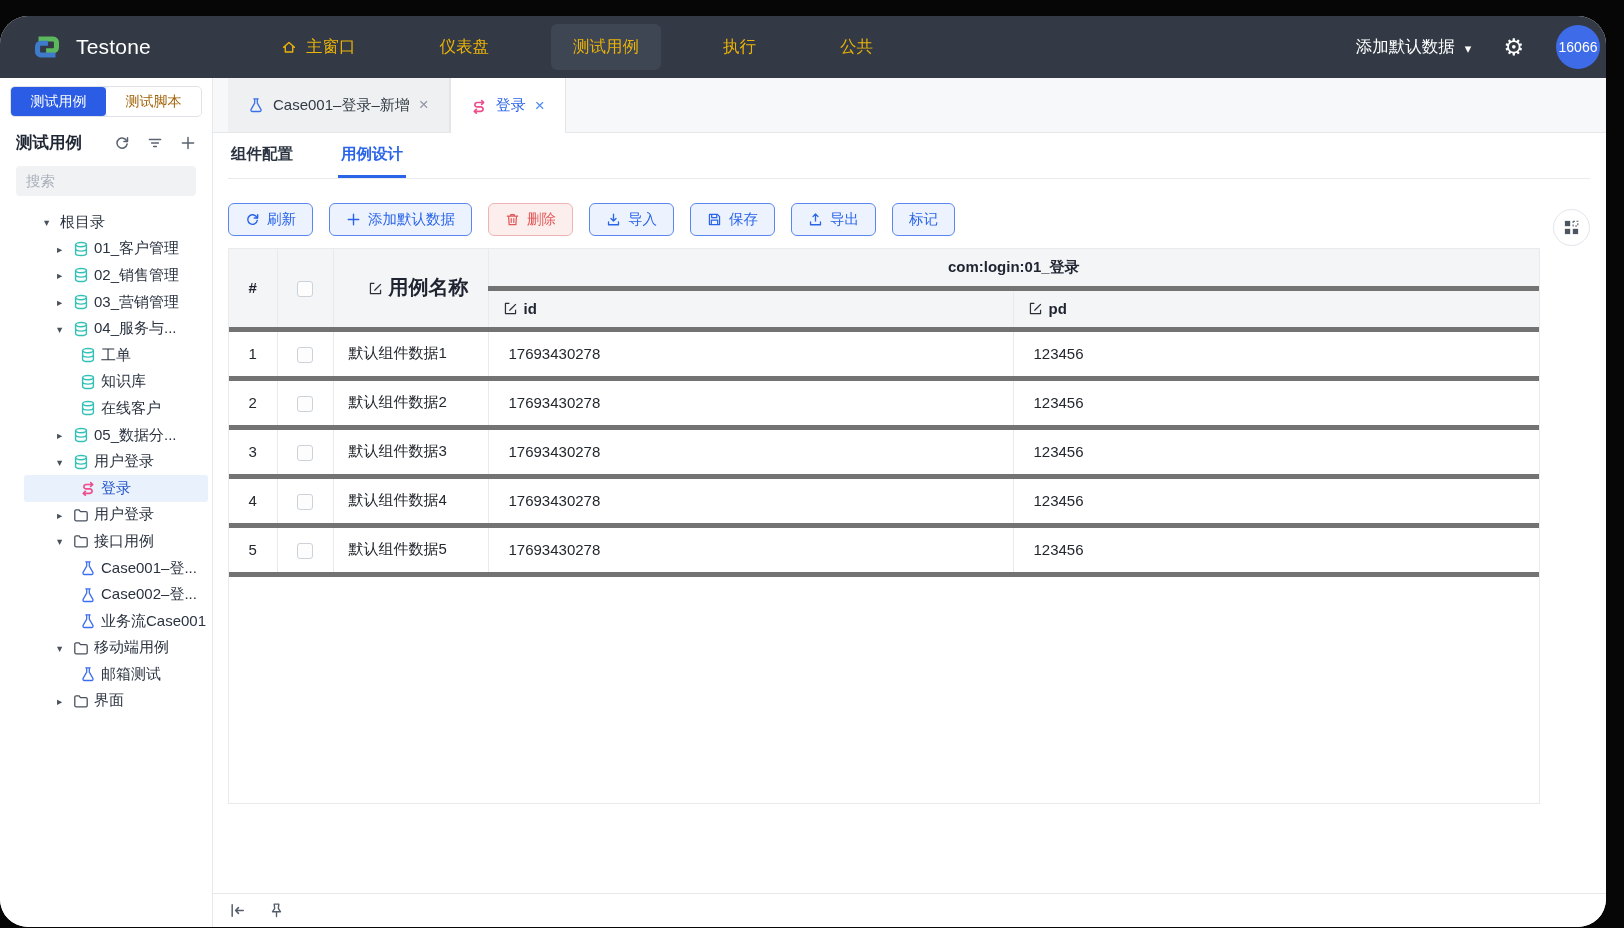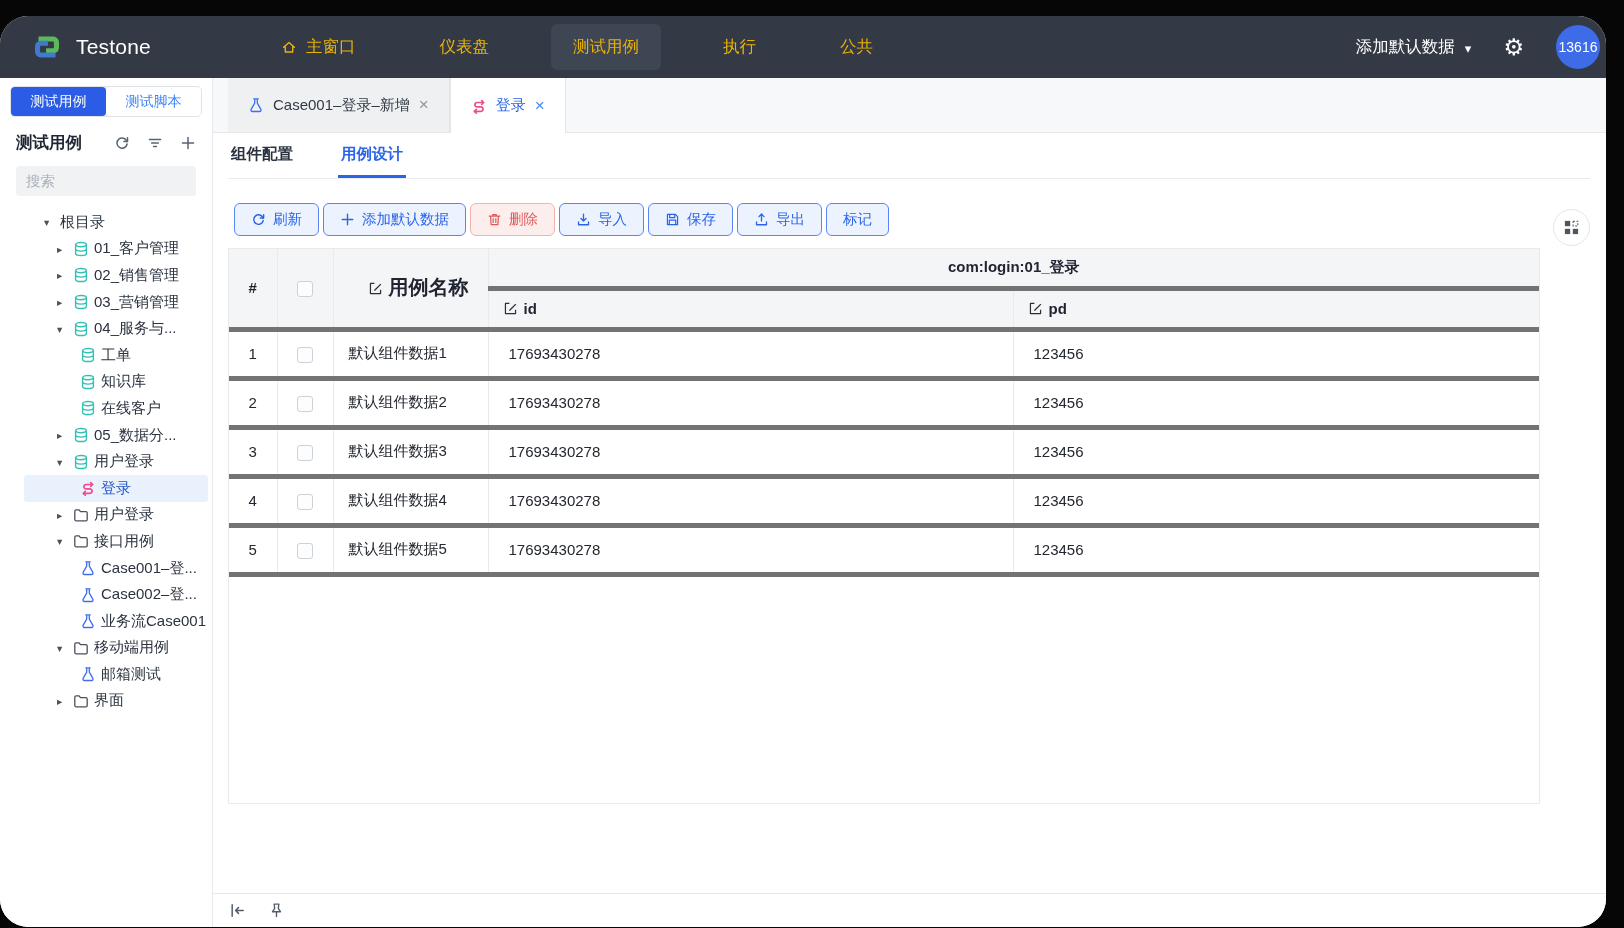--- a/index.html
+++ b/index.html
@@ -19,21 +19,21 @@
   .gear-btn { color:#fff; font-size:23px; line-height:1; cursor:pointer; }
   .gear-btn::before { content:"⚙"; }
   .avatar { width:44px; height:44px; border-radius:50%; background:#3e6be8; color:#fff; font-size:14px; display:flex; align-items:center; justify-content:center; margin-right:-16px; flex:none; }
 
   
   .body-row { flex:1; display:flex; min-height:0; }
 
   
   .sidebar { width:213px; flex:none; border-right:1px solid #e6e8ec; display:flex; flex-direction:column; background:#fff; }
   .seg { margin:8px 10px 0; border:1px solid #dfe2e7; border-radius:5px; display:flex; height:31px; background:#eceef2; }
-  .seg-item { flex:1; display:flex; align-items:center; justify-content:center; font-size:14px; color:#3b82f6; border-radius:4px; cursor:pointer; background:#fff; }
+  .seg-item { flex:1; display:flex; align-items:center; justify-content:center; font-size:14px; color:#a16207; border-radius:4px; cursor:pointer; background:#fff; }
   .seg-item.active { background:#2b5ce5; color:#fff; }
   .panel-head { display:flex; align-items:center; margin:15px 16px 0; }
   .panel-title { font-size:16.5px; font-weight:700; color:#1f2633; }
   .panel-icons { margin-left:auto; display:flex; gap:17px; color:#5a6370; }
   .panel-icons .ic { width:16px; height:16px; cursor:pointer; }
   .search { margin:12px 16px 0; height:30px; background:#f1f2f4; border-radius:4px; display:flex; align-items:center; padding:0 10px; }
   .search input { flex:1; border:none; outline:none; background:transparent; font-size:14.5px; color:#a21caf; font-family:inherit; }
   .search input::placeholder { color:#a9afba; }
   .search .ic { width:15px; height:15px; color:#8a919c; flex:none; }
 
@@ -60,21 +60,21 @@
   .doc-tab .d-ic { width:16px; height:16px; }
   .doc-tab .close::before { content:"×"; font-size:17px; color:#8f96a1; }
   .doc-tab.active { background:#fff; color:#2a64e9; margin-bottom:-1px; border-left:1px solid #e3e5e9; }
   .doc-tab.active .close::before { color:#4a8af4; }
 
   .content { flex:1; min-height:0; padding:0 66px 0 15px; position:relative; }
   .view-tabs { height:46px; border-bottom:1px solid #e8eaec; display:flex; gap:42px; margin-right:-50px; padding-right:50px; }
   .view-tab { display:flex; align-items:center; font-size:15.5px; color:#2b3340; font-weight:600; cursor:pointer; border-bottom:3px solid transparent; padding:12px 3px; }
   .view-tab.active { color:#2a64e9; border-bottom-color:#2a64e9; }
 
-  .toolbar { margin-top:24px; display:flex; gap:4px; align-items:center;margin-left:6px; }
+  .toolbar { margin-top:24px; display:flex; gap:16px; align-items:center; }
   .btn { height:33px; padding:0 16px; border-radius:6px; border:1px solid #5b86f2; background:#edf3fe; color:#2a64e9; font-size:14.5px; display:inline-flex; align-items:center; gap:7px; cursor:pointer; white-space:nowrap; }
   .btn .b-ic { width:15px; height:15px; }
   .btn.danger { border-color:#f0b3b3; background:#fdeeee; color:#e05858; }
   .col-btn { position:absolute; right:16px; top:76px; width:37px; height:37px; border-radius:50%; border:1px solid #e3e5ea; background:#fff; display:flex; align-items:center; justify-content:center; color:#4c5560; cursor:pointer; }
   .col-btn .ic { width:17px; height:17px; }
 
   
   .table-wrap { margin-top:12px; height:556px; border:1px solid #e8eaec; overflow:hidden; }
   table { width:100%; border-collapse:collapse; table-layout:fixed; }
   th, td { border-right:1px solid #e8eaec; border-bottom:5px solid #737373; font-weight:400; }
@@ -205,21 +205,21 @@
       <div class="nav-item">
           <span>公共</span>
         </div>
     </div>
     <div class="nav-right">
       <div class="workspace">
         <span>添加默认数据</span>
         <span class="ws-caret"></span>
       </div>
       <span class="gear-btn"></span>
-      <div class="avatar">13616</div>
+      <div class="avatar">16066</div>
     </div>
   </div>
 
   <div class="body-row">
 
     <div class="sidebar">
       <div class="seg">
         <div class="seg-item active">测试用例</div>
         <div class="seg-item">测试脚本</div>
       </div>

